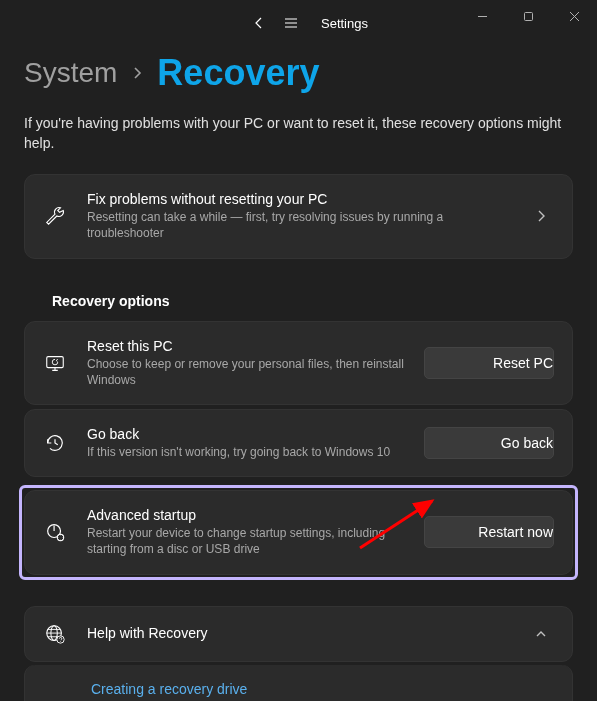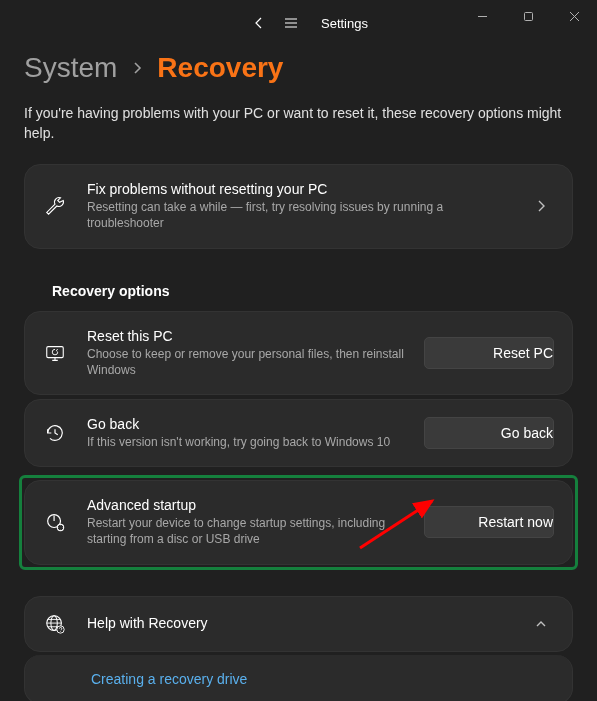--- a/index.html
+++ b/index.html
@@ -58,34 +58,34 @@
   .bc-parent {
     font-size: 28px;
     font-weight: 400;
     color: #a0a0a0;
   }
   .bc-sep {
     font-size: 18px;
     color: #a0a0a0;
   }
   .bc-current {
-    font-size: 28px;
+    font-size: 36px;
     font-weight: 600;
-    color: #f97316;
+    color: #0ea5e9;
   }
   .intro {
     font-size: 14px;
     color: #e0e0e0;
     line-height: 1.4;
     margin-bottom: 21px;
   }
   .card {
     background: #2b2b2b;
     border: 1px solid #333333;
-    border-radius: 16px;
+    border-radius: 11px;
     display: flex;
     align-items: center;
     padding: 16px 18px;
     gap: 20px;
     margin-bottom: 4px;
   }
   .card-icon {
     width: 24px;
     flex: 0 0 24px;
     display: flex;
@@ -126,21 +126,21 @@
     flex: 0 0 20px;
     text-align: center;
   }
   .section-label {
     font-weight: 600;
     font-size: 14px;
     margin: 34px 0 12px;
     padding-left: 28px;
   }
   .highlight-box {
-    border: 3px solid #15803d;
+    border: 3px solid #c4b5fd;
     border-radius: 6px;
     padding: 2px;
     margin: 8px -5px 26px;
   }
   .highlight-box .card {
     margin-bottom: 0;
   }
   .link {
     color: #5ab0ed;
     font-size: 14px;

